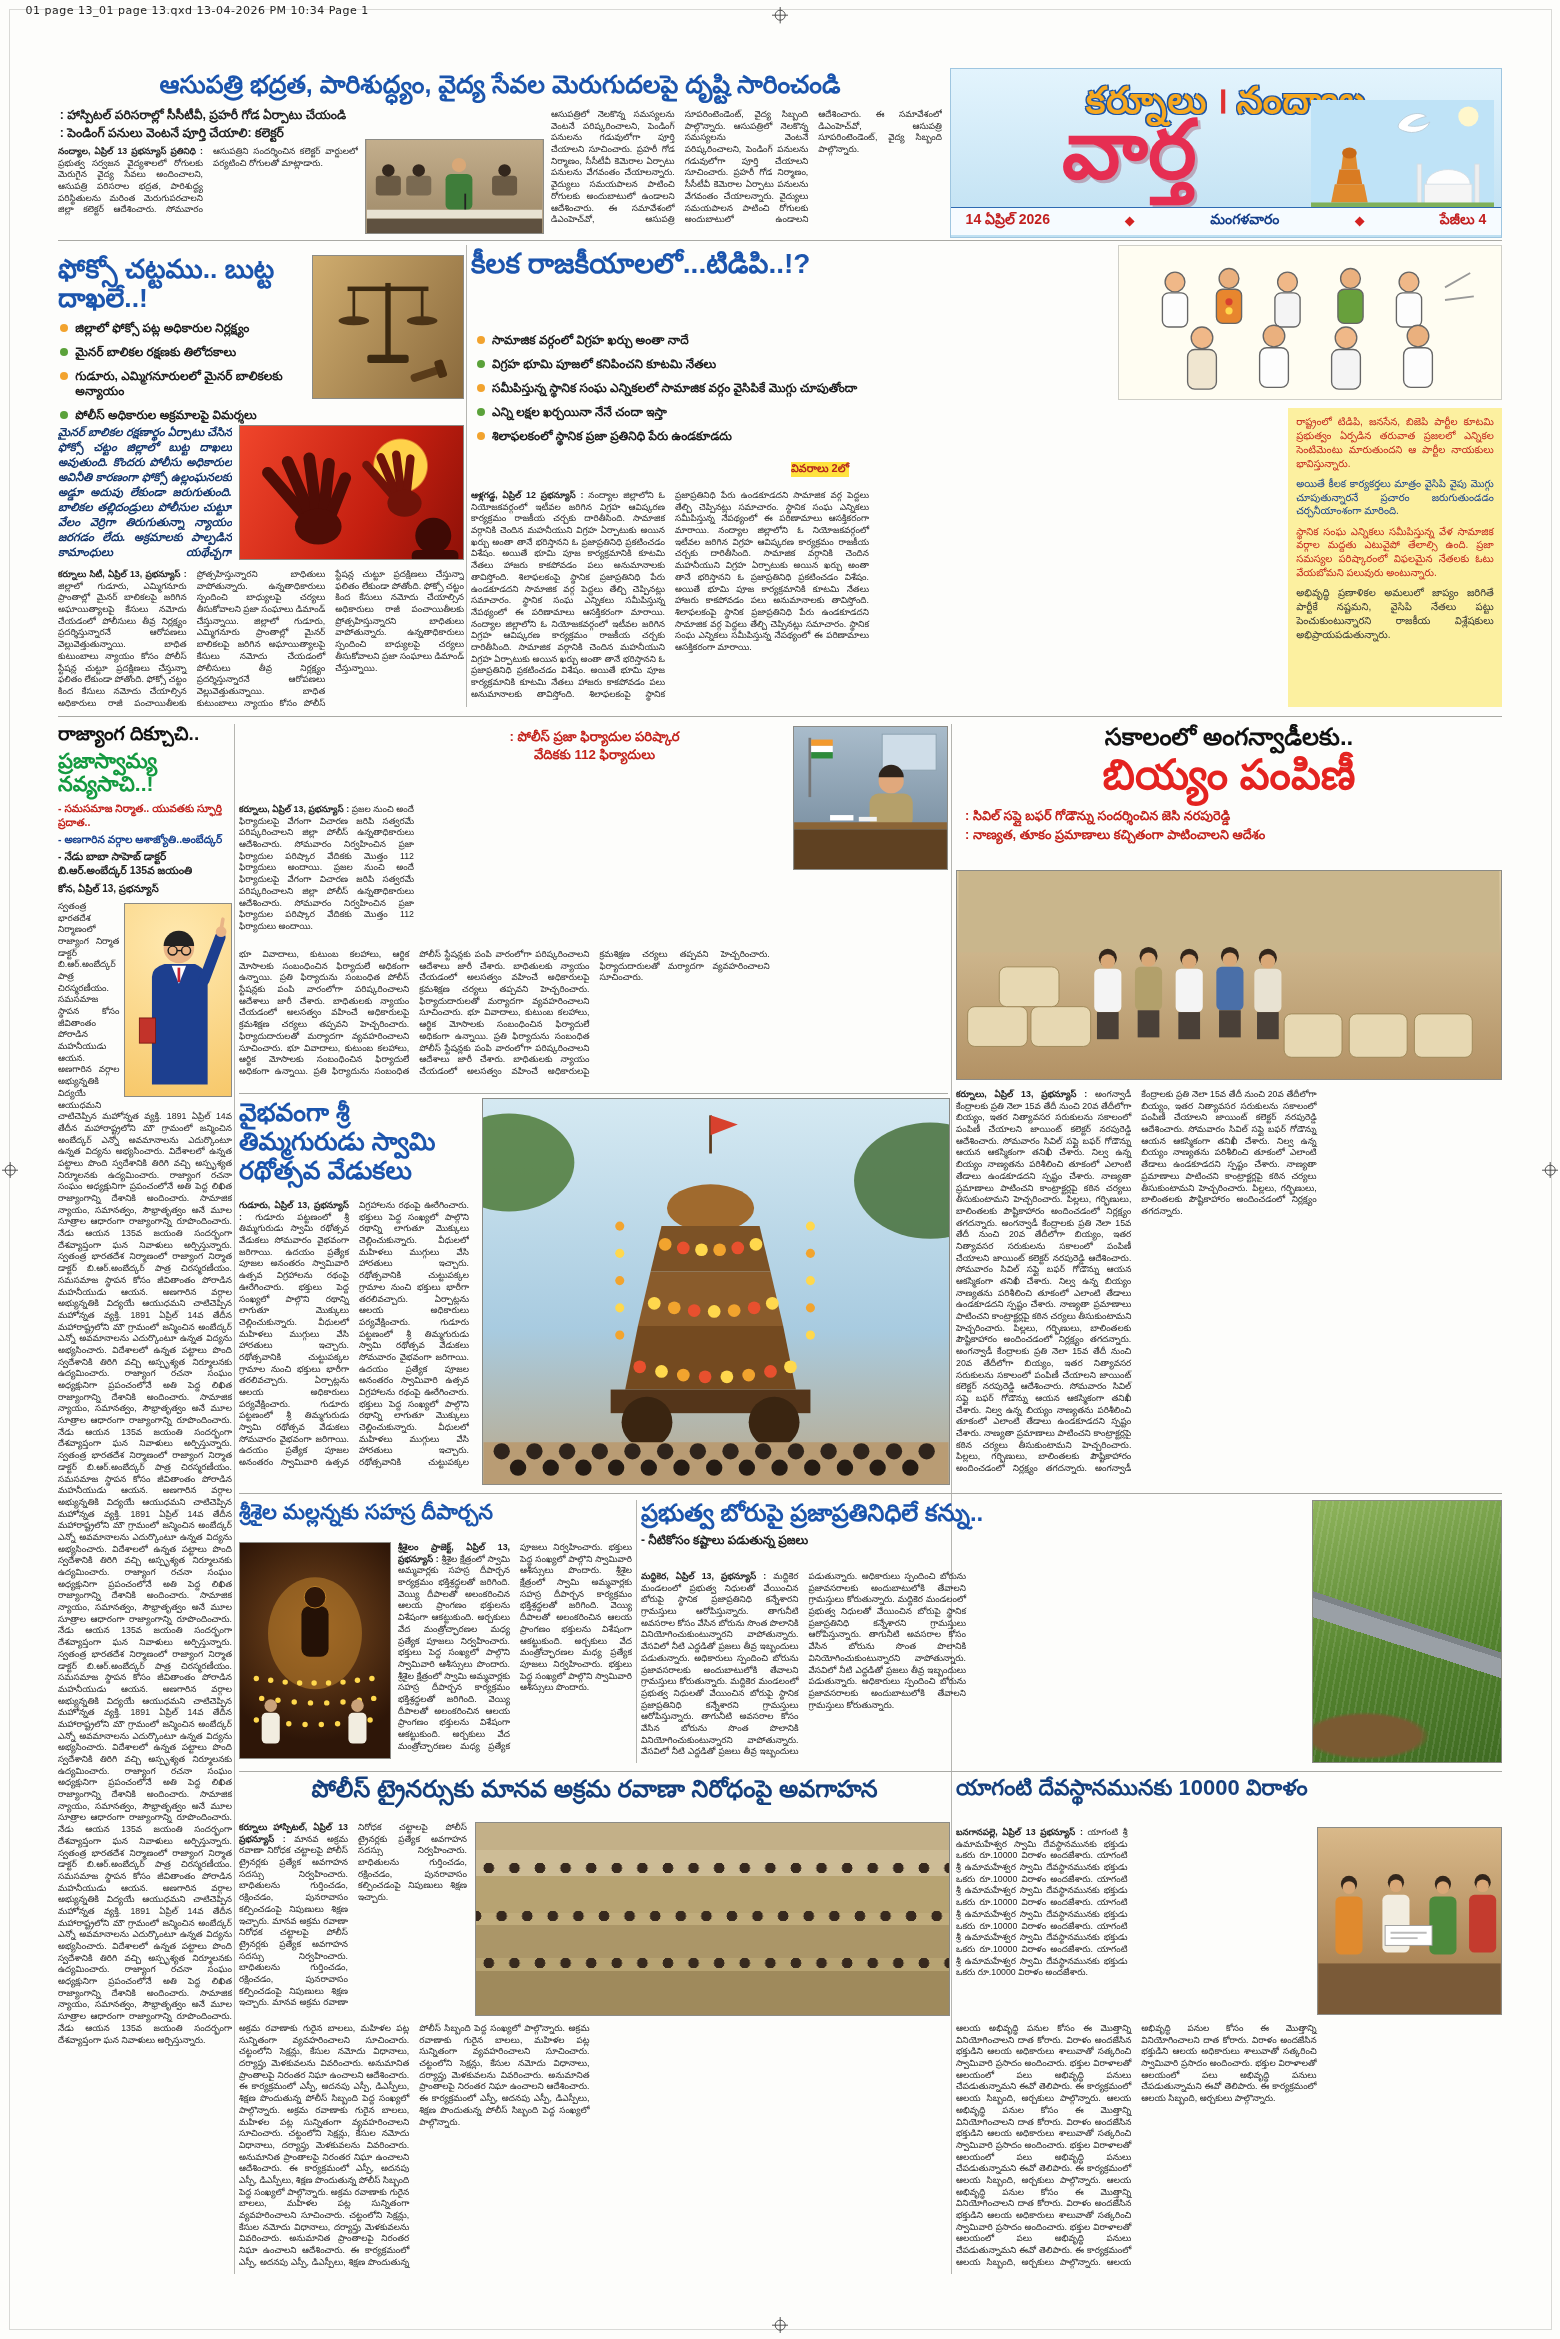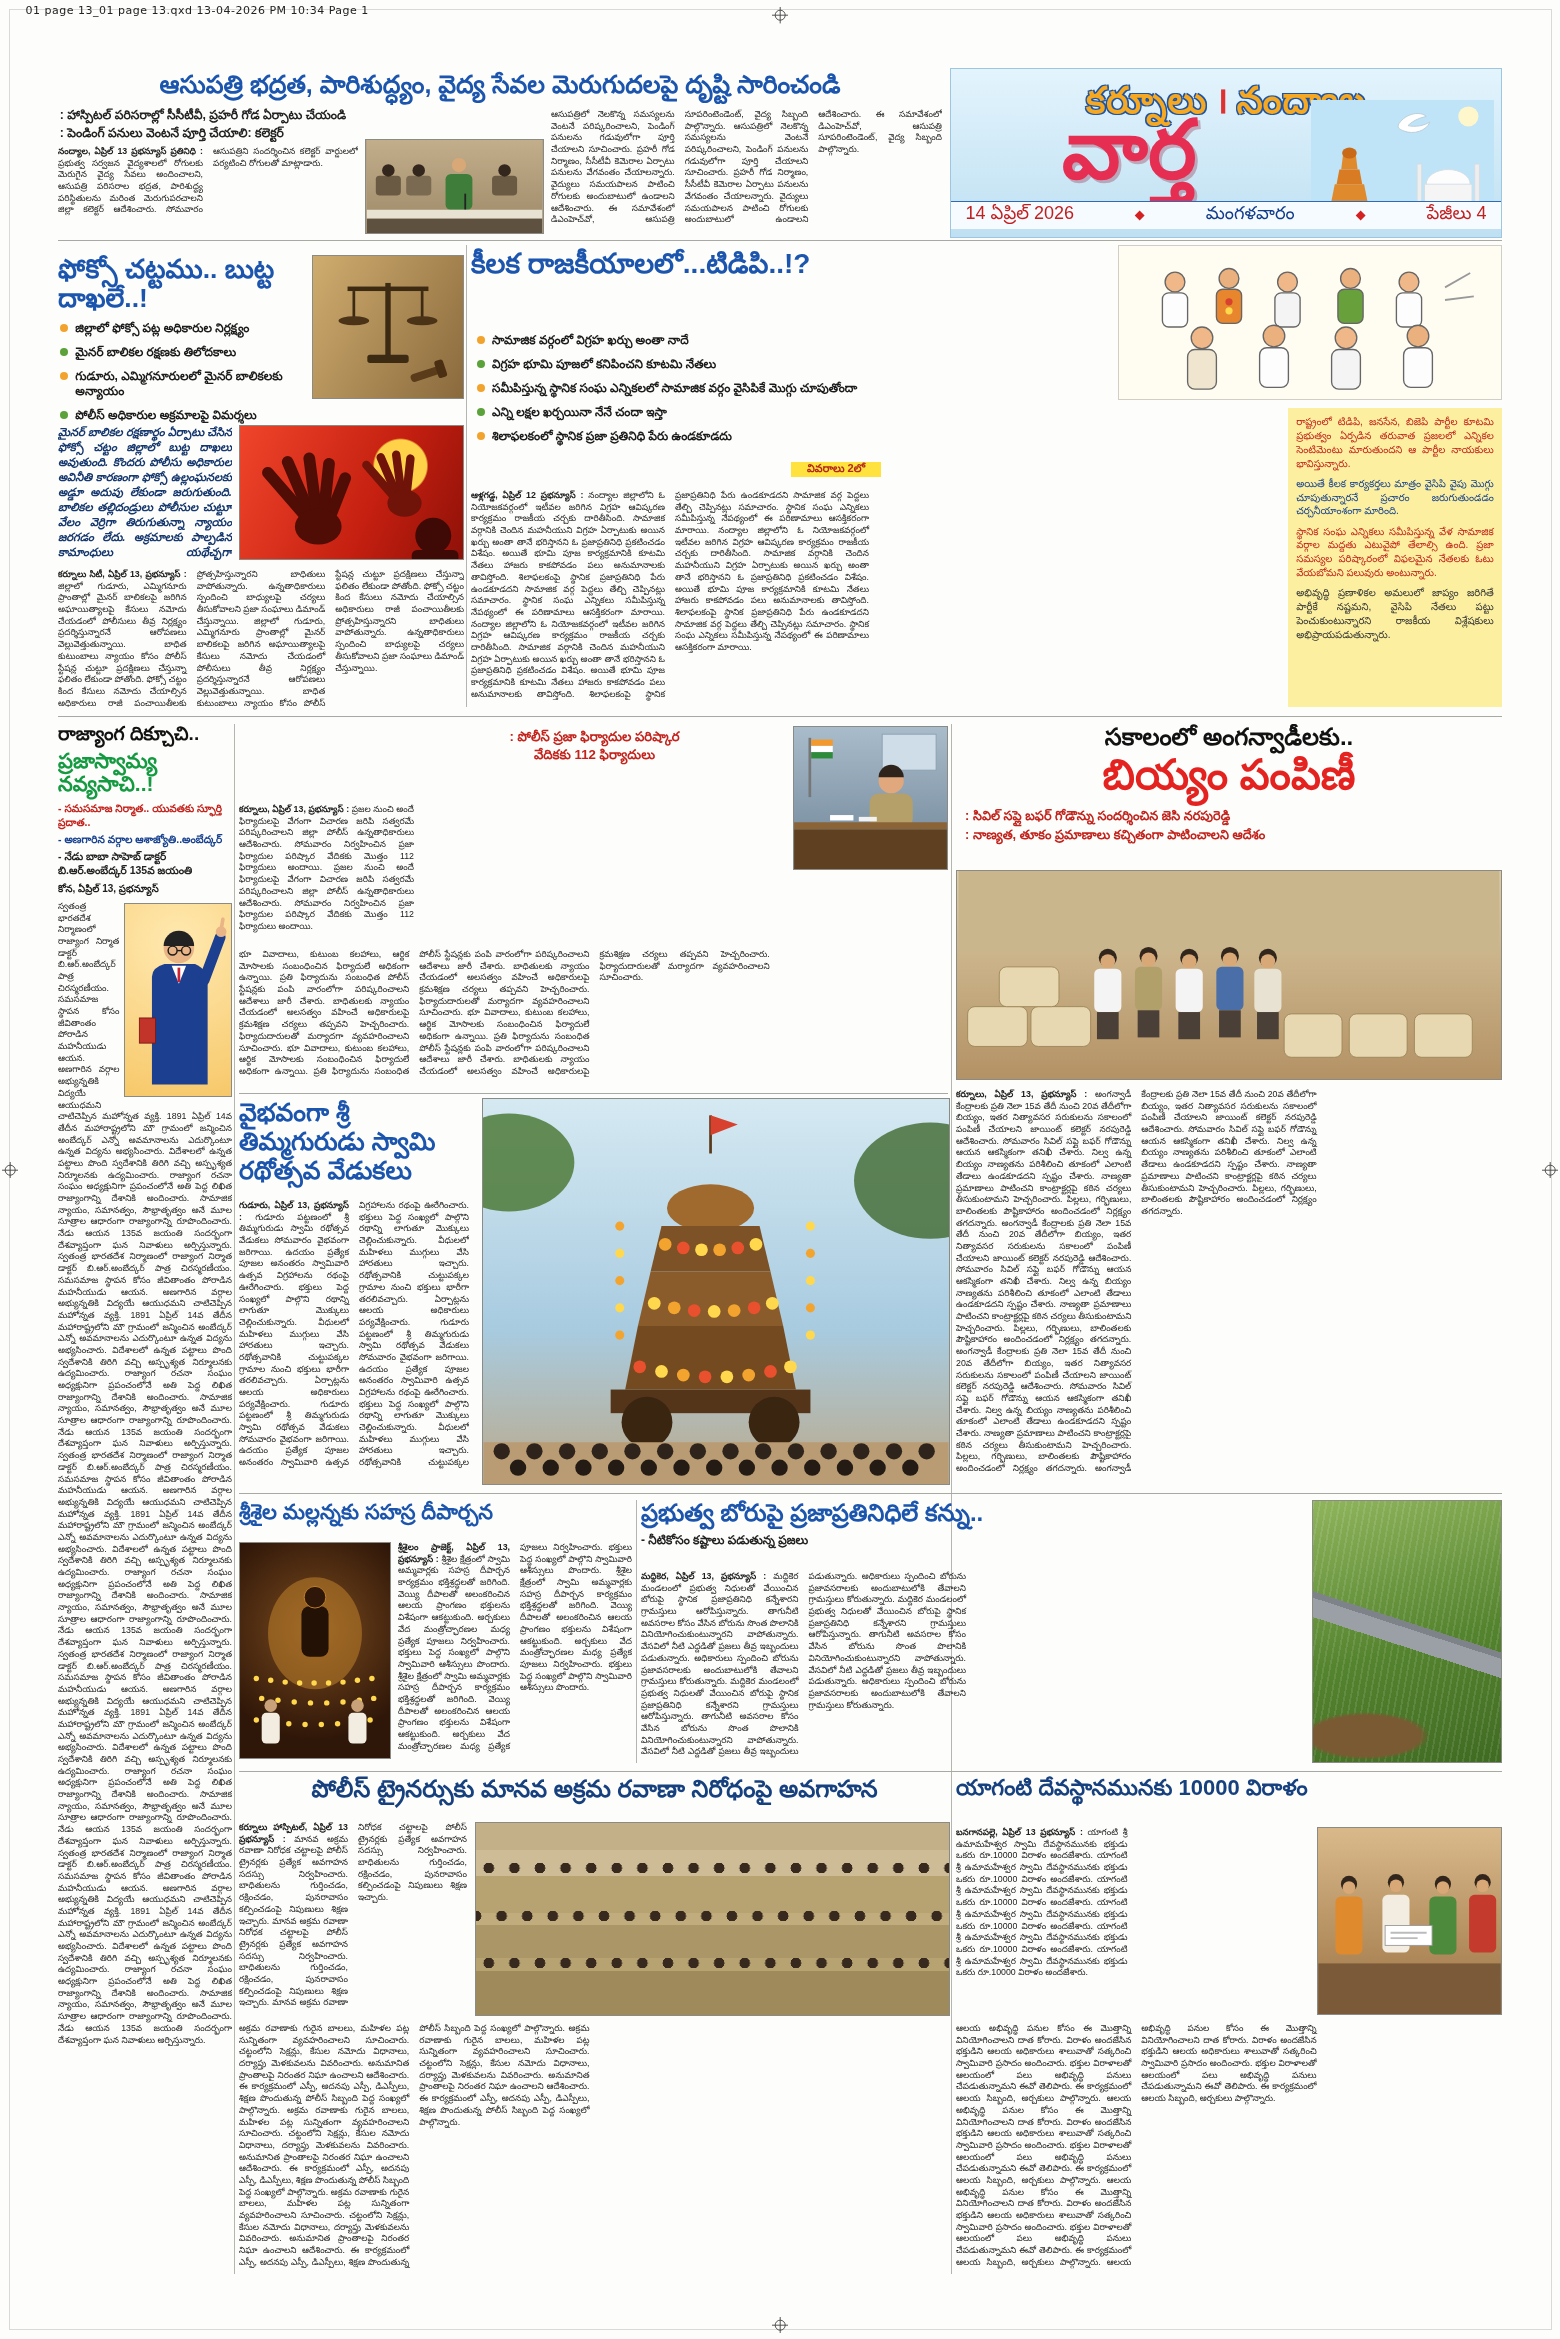--- a/index.html
+++ b/index.html
@@ -18,21 +18,21 @@
   .hd-black{color:#121212}
   .hd-green{color:#149a40}
   .hd-red{color:#e42320}
   .hd-navy{color:#16407e}
   .center{text-align:center}
   
   .cols{position:absolute;font-size:8.8px;line-height:1.33;text-align:justify;overflow:hidden;
         column-gap:10px;column-fill:auto;color:#202020;word-break:break-word}
   .c2{column-count:2}.c3{column-count:3}.c4{column-count:4}
   .dl{font-weight:bold}
-  .chip{background:#ffe23e;color:#b3261e;font-weight:bold;font-size:11px;padding:0 16px;display:inline-block}
+  .chip{background:#ffe23e;color:#b3261e;font-weight:bold;font-size:11px;padding:0 0;display:inline-block}
   
   ul.bul{list-style:none;margin:0;padding:0;position:absolute}
   ul.bul li{display:flex;gap:7.3px;margin:0 0 9.1px;font-weight:bold;font-size:12px;line-height:1.25;color:#1b1b1b}
   ul.bul .dot{width:8.2px;height:8.2px;border-radius:50%;background:#f2a32e;flex:none;margin-top:2.7px}
   ul.bul li:nth-child(even) .dot{background:#5ba23a}
   
   .photo{position:absolute;overflow:hidden;border:0.9px solid #8b8b86;box-sizing:border-box}
   .photo svg{display:block;width:100%;height:100%}
   .photo-scales{background:linear-gradient(120deg,#cfac6e,#8a6a3d)}
   .photo-hands{background:radial-gradient(circle at 72% 30%,#ffd24a 0 14%,rgba(255,210,74,0) 15%),
@@ -60,22 +60,22 @@
   
   #masthead{position:absolute;left:950px;top:68px;width:552px;height:170px;
             background:linear-gradient(180deg,#e3f4fd,#bfe0f2);border:0.9px solid #9fc6e0;box-sizing:border-box;overflow:hidden}
   .mh-brand{position:absolute;top:3.7px;left:0;width:100%;text-align:center;font-size:37px;font-weight:bold;
             color:#f6a820;letter-spacing:0.9px;
             text-shadow:1.4px 1.4px 0 #1c55a8,-1.4px -1.4px 0 #1c55a8,1.4px -1.4px 0 #1c55a8,-1.4px 1.4px 0 #1c55a8}
   .mh-div{color:#e03131;text-shadow:none;padding:0 7.3px}
   .mh-title{position:absolute;top:40px;left:27.4px;width:302px;text-align:center;font-size:82px;font-weight:bold;
             color:#e62e52;text-shadow:2.7px 2.7px 0 rgba(140,20,50,.3);line-height:1}
   .mh-art{position:absolute;right:7.3px;top:31px;width:183px;height:108px}
-  .mh-strip{position:absolute;bottom:8px;left:0;right:0;height:27.4px;background:#f6fbff;border-top:1.8px solid #2f6ab2;
-            display:flex;align-items:center;justify-content:space-between;padding:0 14.6px;font-weight:normal;font-size:18px}
+  .mh-strip{position:absolute;bottom:2px;left:0;right:0;height:27.4px;background:#f6fbff;border-top:1.8px solid #2f6ab2;
+            display:flex;align-items:center;justify-content:space-between;padding:0 14.6px;font-weight:bold;font-size:14px}
   .mh-date{color:#c21f1f}.mh-day{color:#123c8a}.mh-pages{color:#c21f1f}
   .mh-sq{width:7.3px;height:7.3px;background:#d42222;transform:rotate(45deg)}
   
   .a1-bullets{position:absolute;left:1.8px;top:35px;width:439px;font-size:12.3px;font-weight:bold;color:#232323;line-height:1.5}
   .lead{position:absolute;font-size:11.4px;font-weight:bold;font-style:italic;color:#16386e;
         line-height:1.32;text-align:justify;overflow:hidden}
   .sidebar{position:absolute;background:#fcf0a0;padding:7.3px 8.2px;font-size:10px;font-weight:normal;
            line-height:1.38;text-align:justify;overflow:hidden;box-sizing:border-box}
   .sidebar p{margin:0 0 6.4px}
   .sidebar p:nth-child(1){color:#c3231c}

